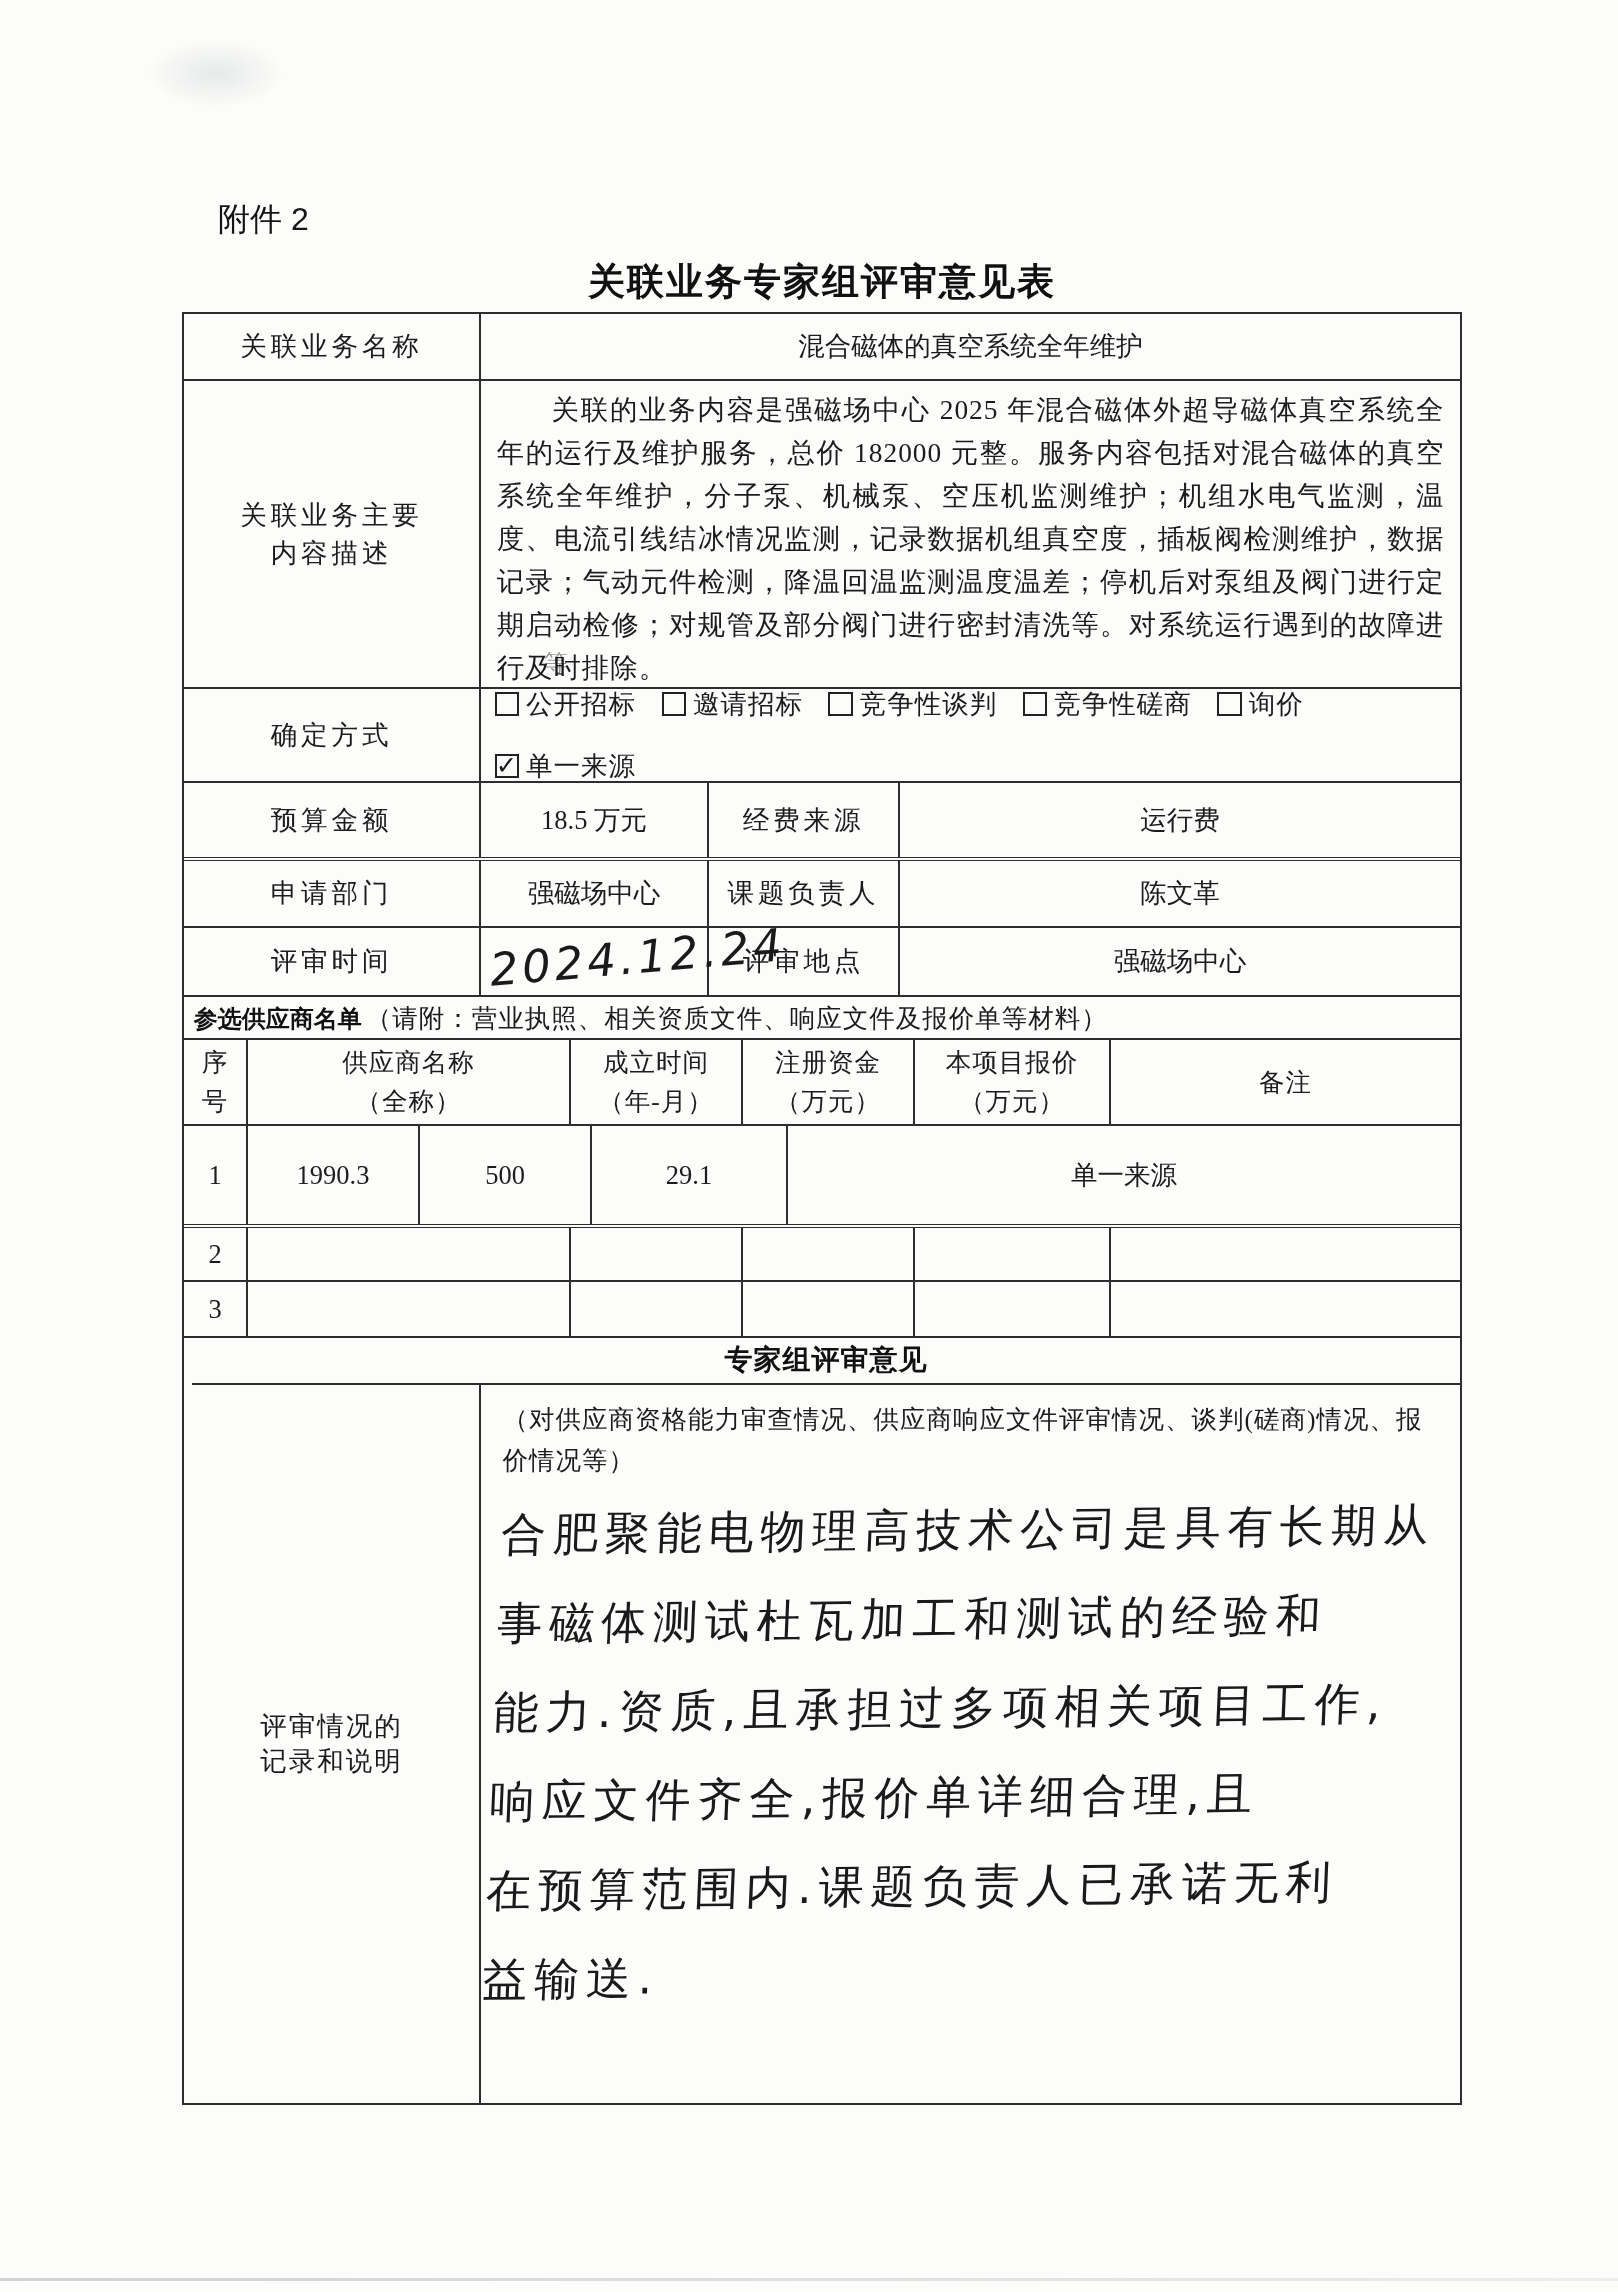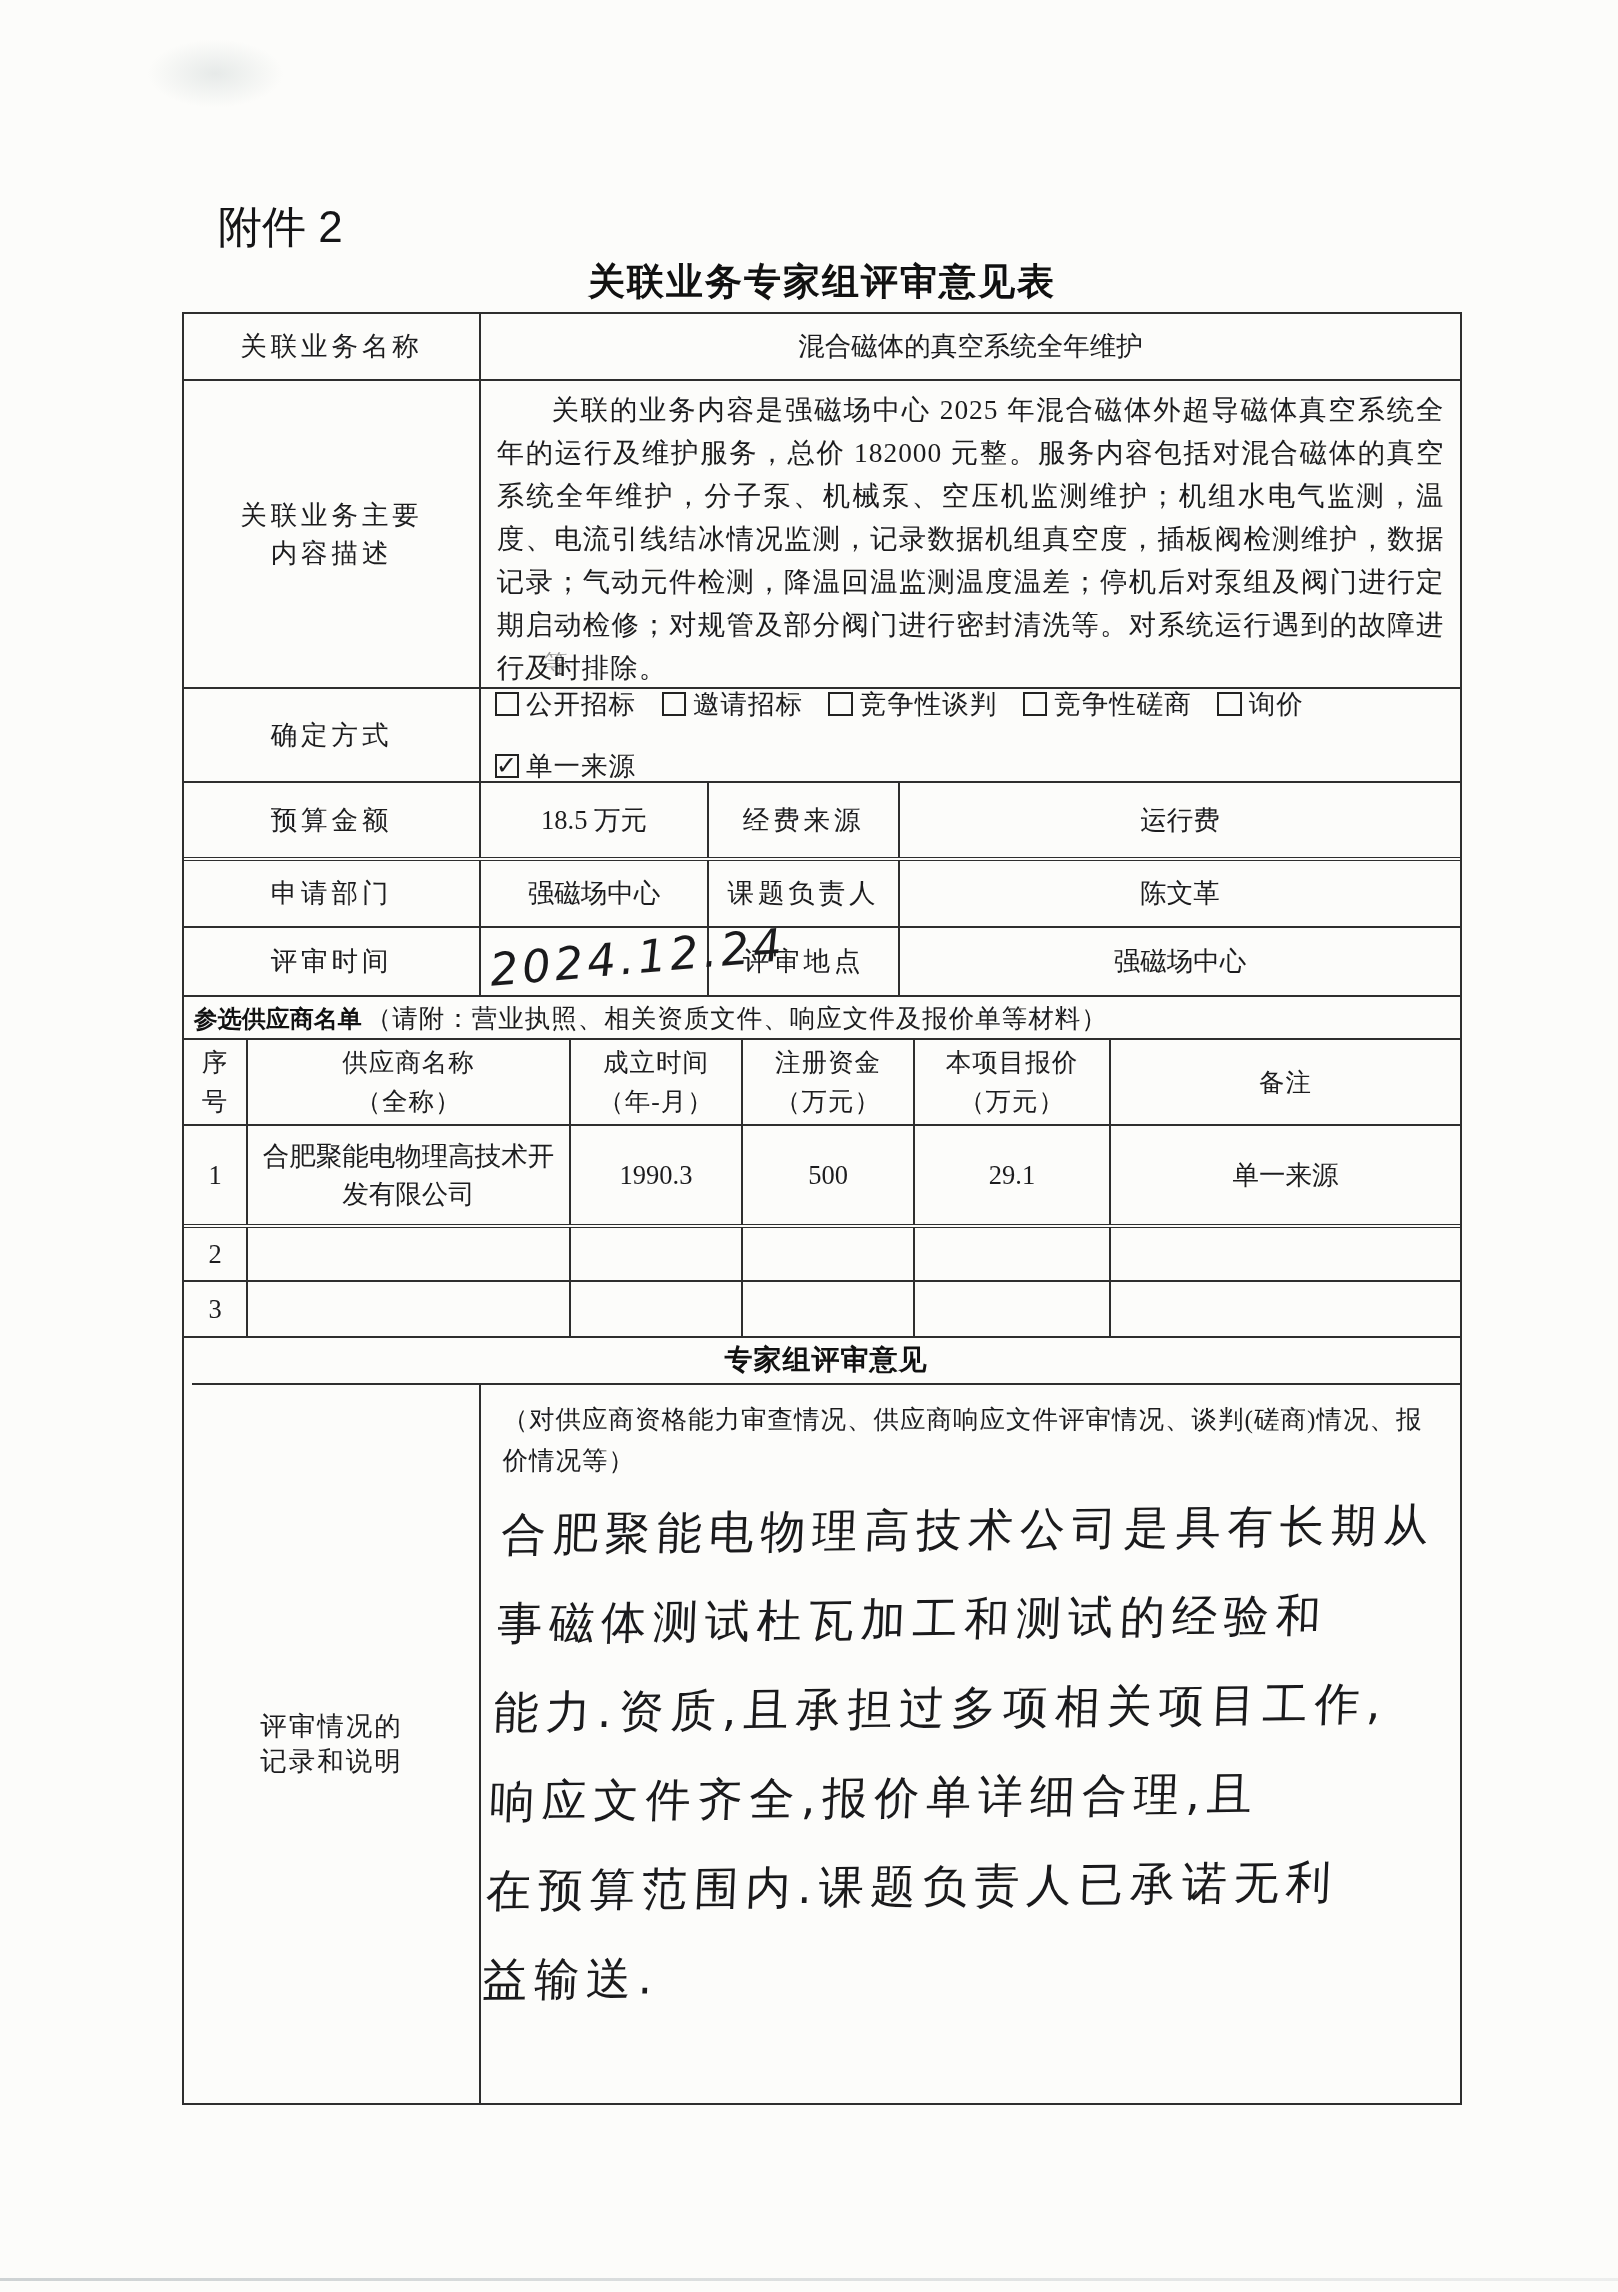--- a/index.html
+++ b/index.html
@@ -7,21 +7,21 @@
     position:relative;width:1618px;height:2293px;margin:0 auto;
     background:#fcfcfa;color:#1c1c1e;overflow:hidden;
     font-family:"Liberation Serif","DejaVu Serif",serif;
   }
   
   .scan-smudge{position:absolute;left:147px;top:39px;width:137px;height:69px;
     background:radial-gradient(ellipse at center,rgba(190,200,200,.35),rgba(190,200,200,0) 70%);}
   .scan-bottom-edge{position:absolute;left:0;bottom:11.8px;width:100%;height:2.9px;
     background:linear-gradient(to right,rgba(150,160,165,.45),rgba(190,195,198,.25));}
 
-  .attachment{position:absolute;left:218px;top:198px;font-size:44px;
+  .attachment{position:absolute;left:218px;top:198px;font-size:32px;
     font-family:"Liberation Sans","DejaVu Sans",sans-serif;color:#151517;}
   .doc-title{position:absolute;left:182px;top:257px;width:1280px;margin:0;
     text-align:center;font-size:37px;font-weight:bold;letter-spacing:2px;
     font-family:"Liberation Sans","DejaVu Sans",sans-serif;color:#111;}
 
   .tbl{position:absolute;left:182px;top:312px;width:1280px;
     border:2px solid #2e2e2e;box-sizing:border-box;}
   .row{display:flex;border-bottom:2px solid #2e2e2e;box-sizing:border-box;}
   .row:last-child{border-bottom:none;}
   .row.dbl{border-bottom:4.9px double #2e2e2e;}
@@ -201,21 +201,20 @@
 （年-月）</div>
       <div class="cell s3 pre">注册资金
 （万元）</div>
       <div class="cell s4 pre">本项目报价
 （万元）</div>
       <div class="cell s5 note-col">备注</div>
     </div>
 
     <div class="row h-srow1 dbl">
       <div class="cell s0">1</div>
-      <div class="cell s1">合肥聚能电物理高技术开发有限公司</div>
       <div class="cell s2">1990.3</div>
       <div class="cell s3">500</div>
       <div class="cell s4">29.1</div>
       <div class="cell s5">单一来源</div>
     </div>
 
     <div class="row h-srow2">
       <div class="cell s0">2</div>
       <div class="cell s1"></div>
       <div class="cell s2"></div>

